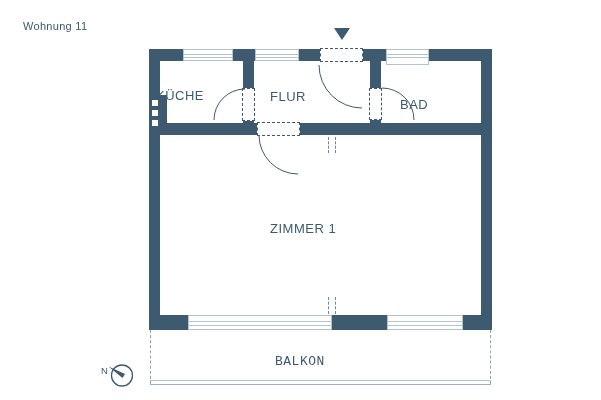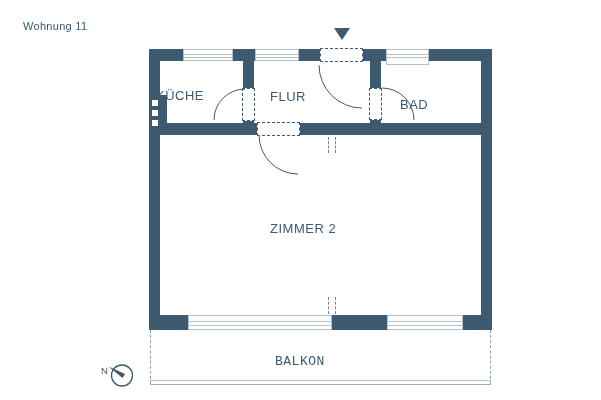--- a/index.html
+++ b/index.html
@@ -85,17 +85,17 @@
     <path d="M382,88 A32,32 0 0 1 414,120" fill="none" stroke="#3d5a70" stroke-width="1"></path>
     <path d="M259,135 A39,39 0 0 0 298,174" fill="none" stroke="#3d5a70" stroke-width="1"></path>
     <polygon points="334,28 350,28 342,40" fill="#3d5a70"></polygon>
     <circle cx="122" cy="375.5" r="10.5" fill="none" stroke="#3d5a70" stroke-width="1.3"></circle>
     <polygon points="108.5,366.5 125,374 122.5,378" fill="#3d5a70"></polygon>
   </svg>
 
   <div class="room-label" style="left:156px;top:88px;width:80px;">KÜCHE</div>
   <div class="room-label" style="left:270px;top:89px;width:60px;">FLUR</div>
   <div class="room-label" style="left:400px;top:97px;width:60px;">BAD</div>
-  <div class="room-label" style="left:270px;top:221px;width:100px;">ZIMMER 2</div>
+  <div class="room-label" style="left:270px;top:221px;width:100px;">ZIMMER 1</div>
   <div class="room-label" style="left:275px;top:354px;width:100px;font-family:Liberation Mono, monospace;">BALKON</div>
   <div class="n-label" style="left:101px;top:365px;">N</div>
 
 </div>
 
 </body></html>

